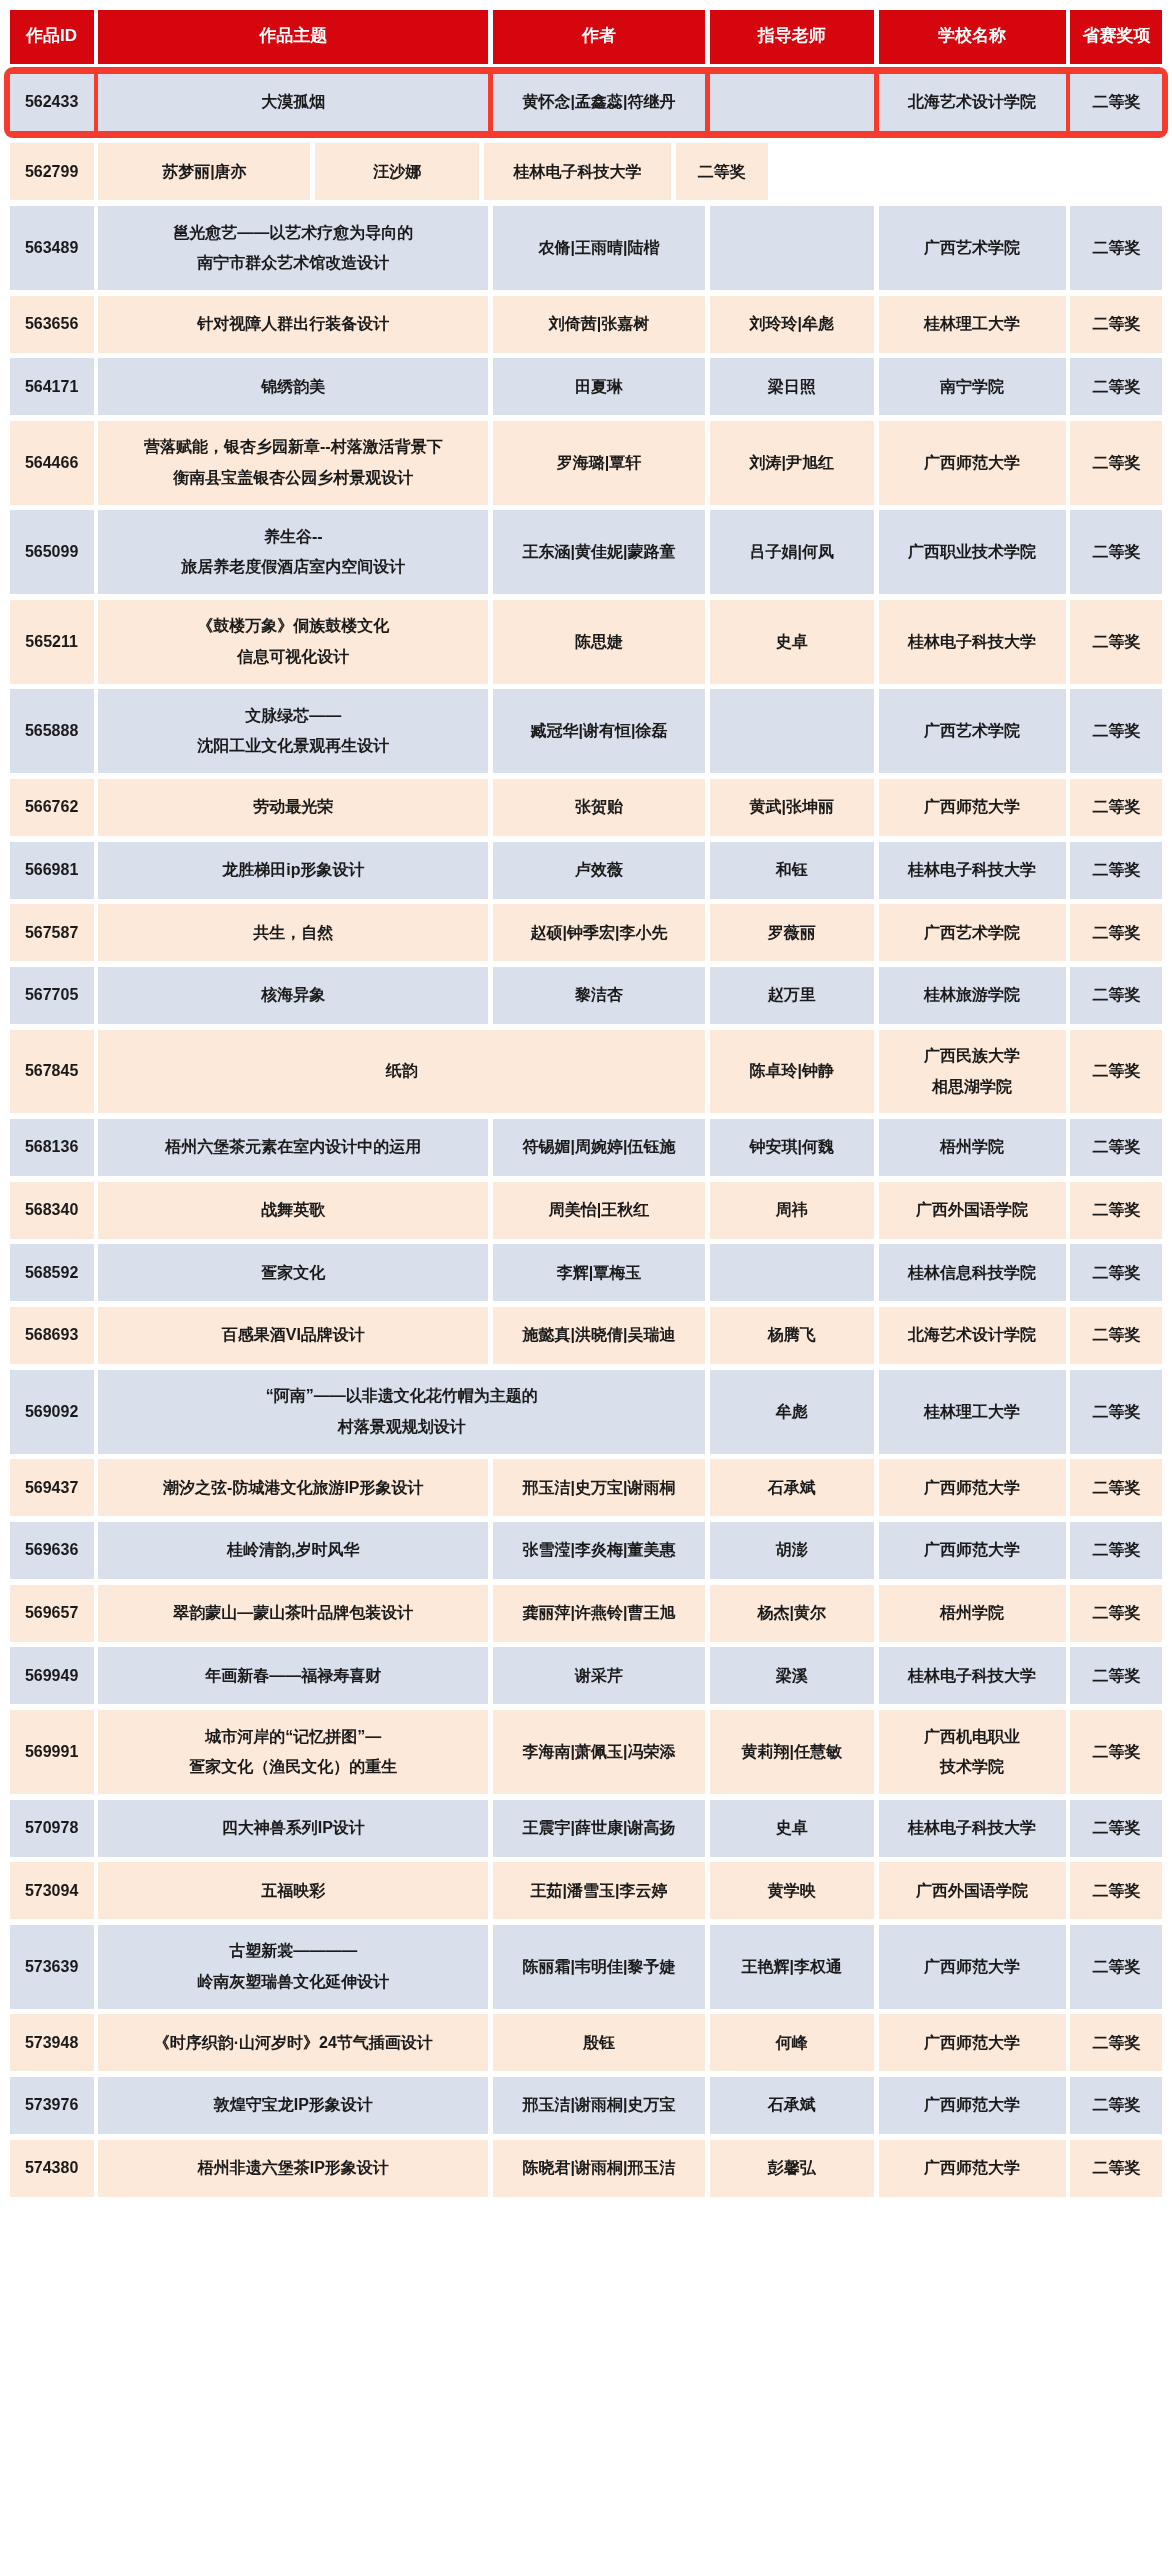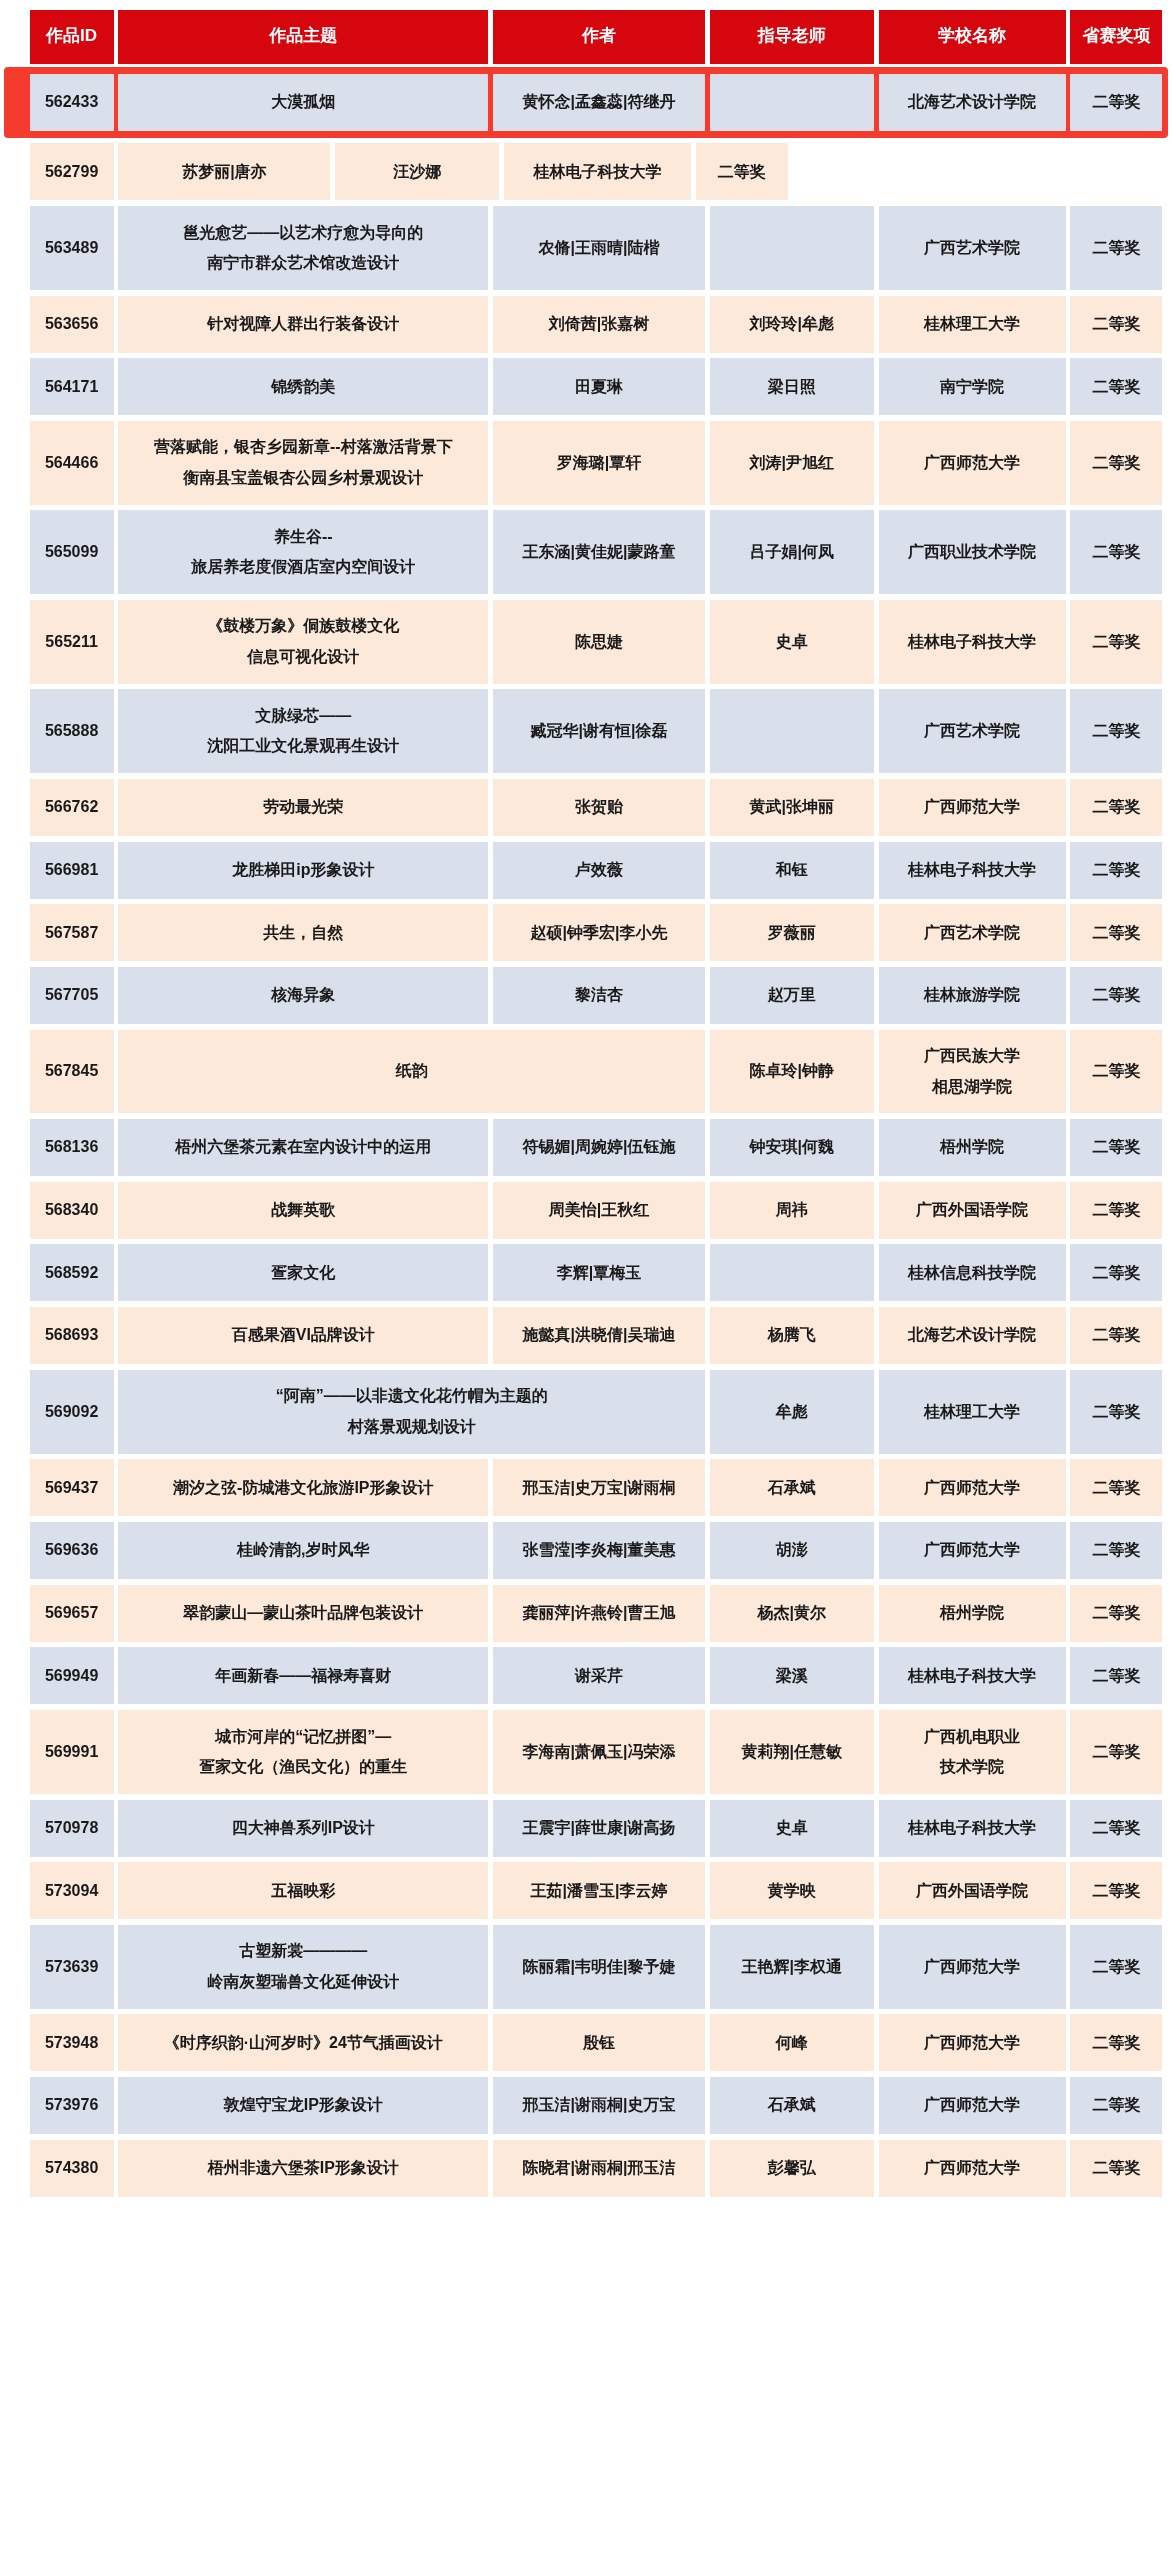--- a/index.html
+++ b/index.html
@@ -27,21 +27,21 @@
     box-sizing:border-box;
     font-weight:700;
     font-size:16px;
     line-height:1.9;
     color:#1a1a1a;
     padding:11.5px 7.6px;
     min-height:57px;
     word-break:break-all;
   }
   
-  .c0{flex:0 0 84px;margin-left:20px;}
+  .c0{flex:0 0 84px;}
   .c1{flex:1 1 auto;}
   .c2{flex:0 0 212px;}
   .c3{flex:0 0 164px;}
   .c4{flex:0 0 187px;}
   .c5{flex:0 0 92px;}
   
   .thead .cell{
     background:#d6060e;
     color:#ffffff;
     font-size:17px;
@@ -49,21 +49,21 @@
     padding:5.7px 3.8px;
   }
   
   .tr-blue .cell{background:#d9dfeb;}
   .tr-cream .cell{background:#fce9da;}
   
   .hl-wrap{
     background:#f43b2e;
     padding:6.7px 5.7px;
     margin:-1.9px -5.7px 5.7px -5.7px;
-    border-radius:4px;
+    border-radius:9px;
   }
   .hl-wrap .trow{margin-bottom:0;}
   .line{display:block;}
 </style>
 </head>
 <body>
 
 <div class="table">
   <div class="trow thead" id="thead-row">
       <div class="cell c0">作品ID</div>

